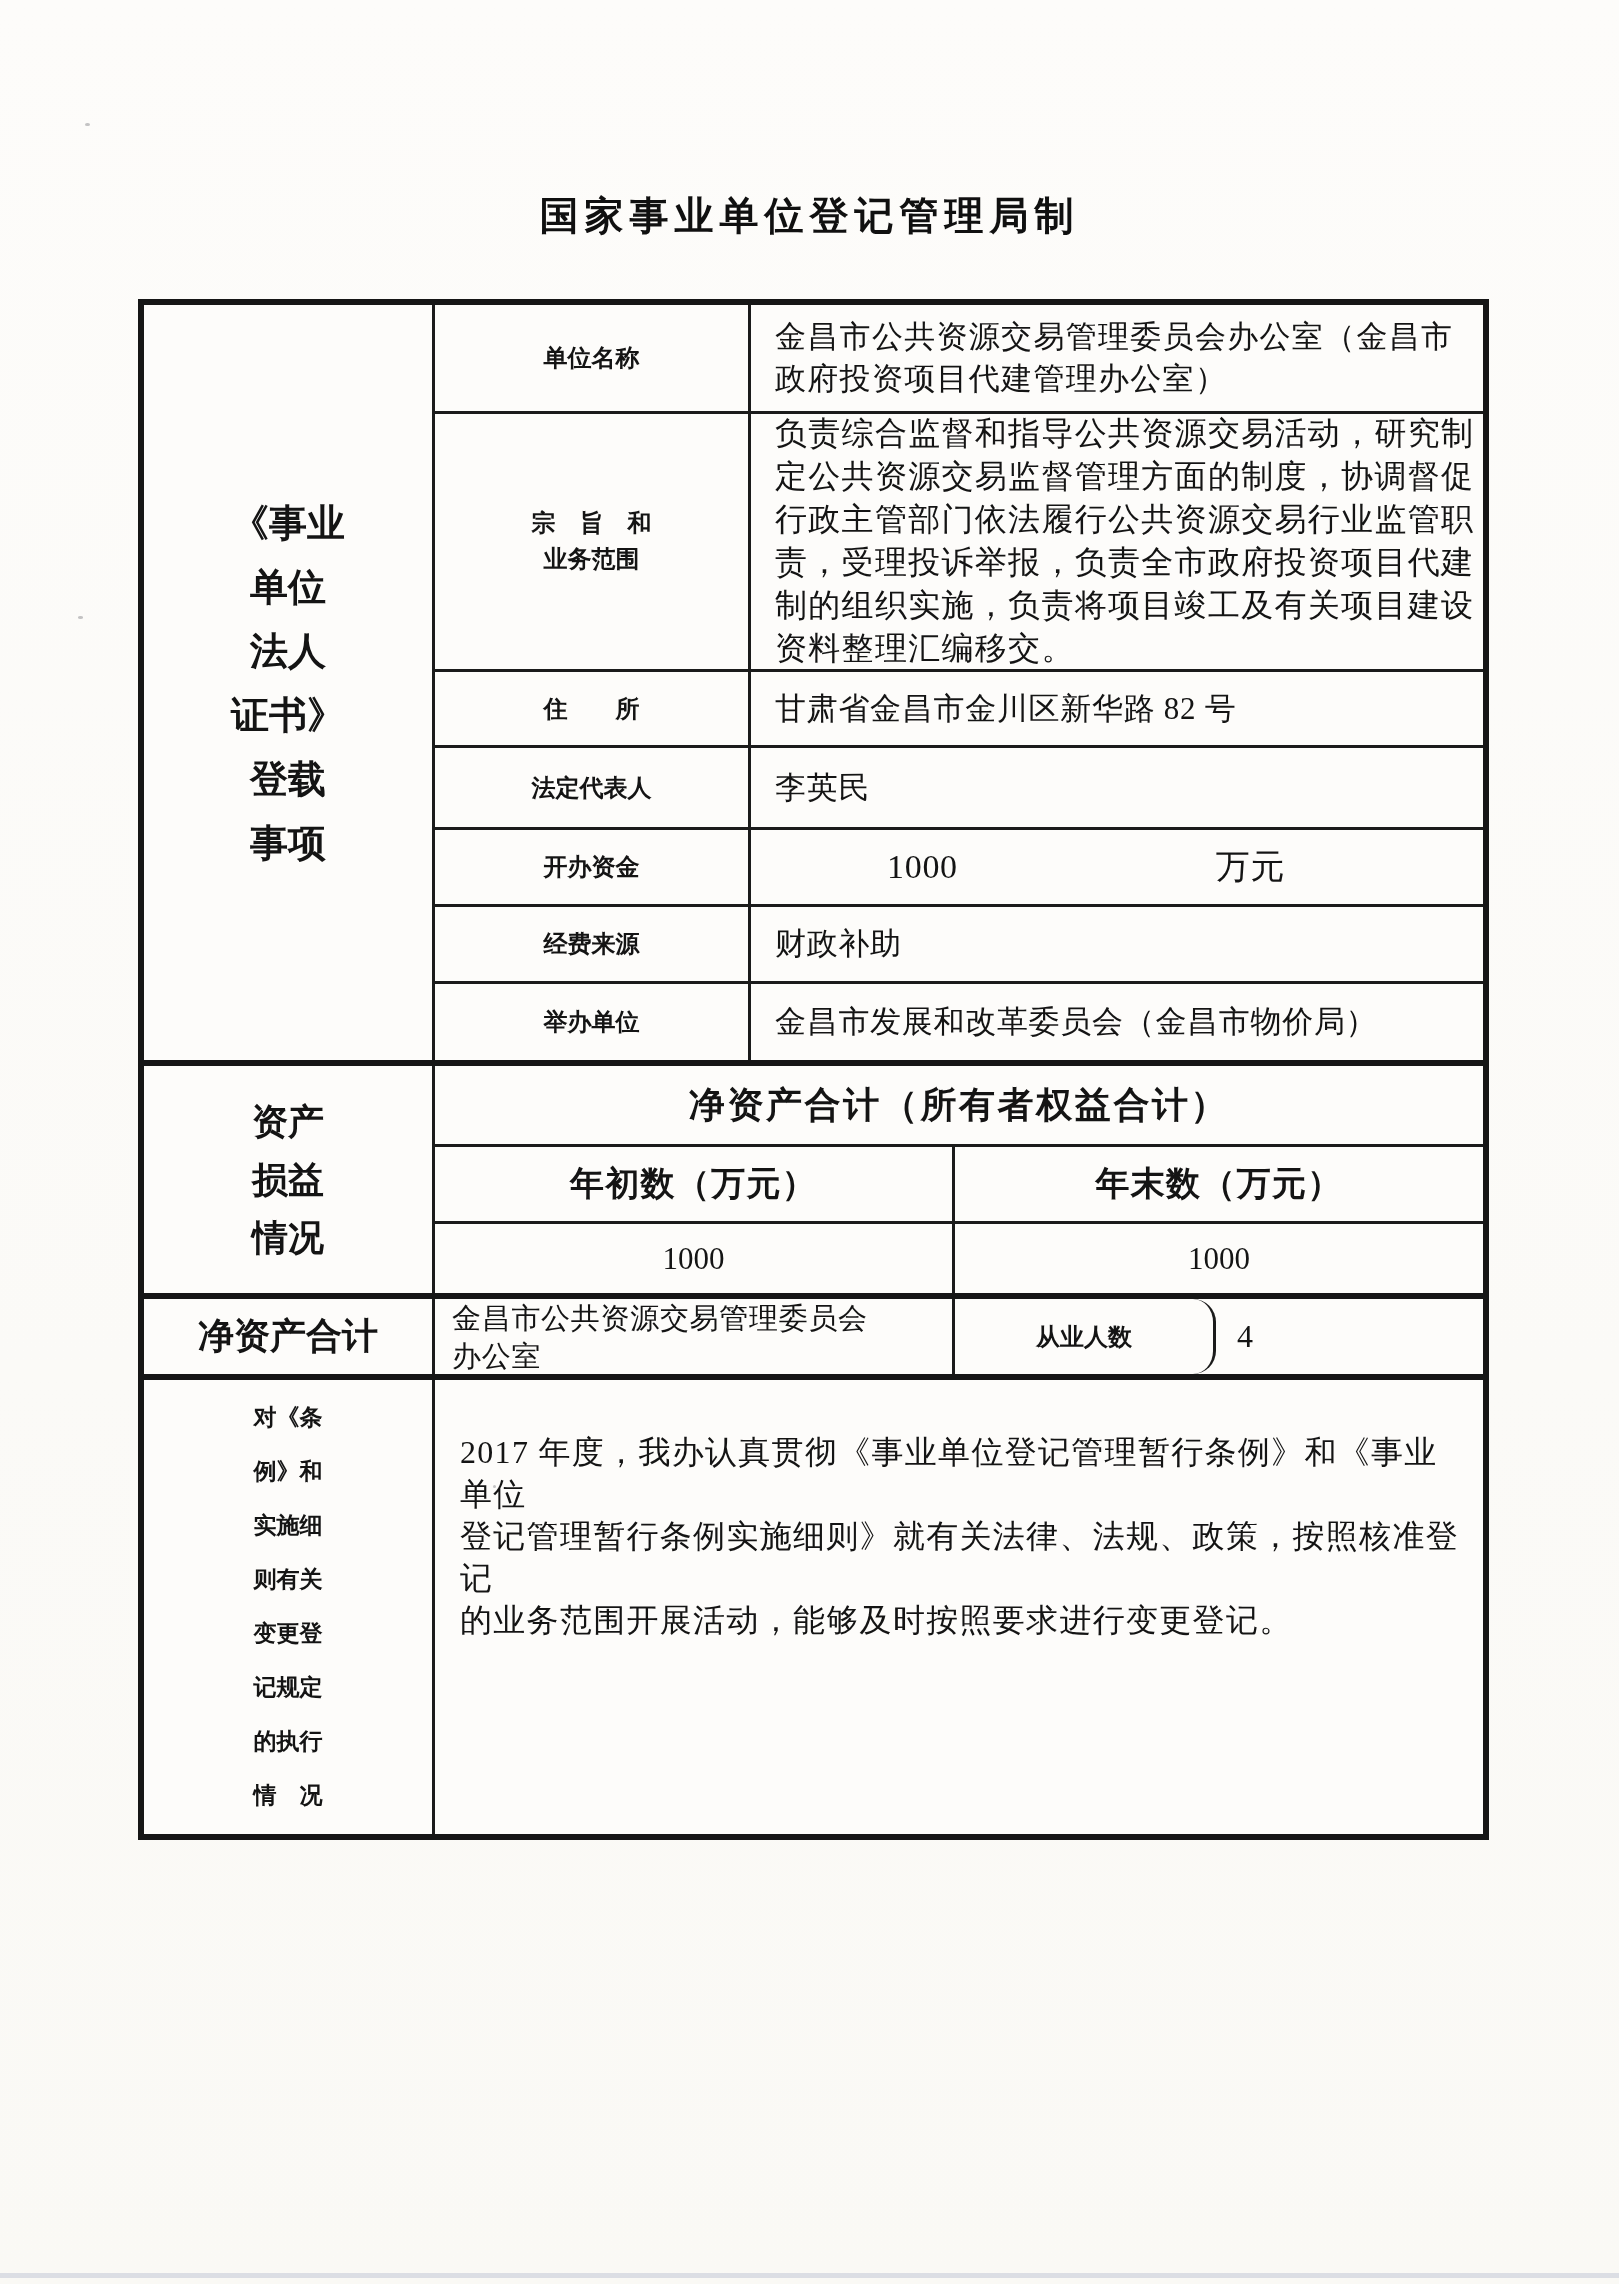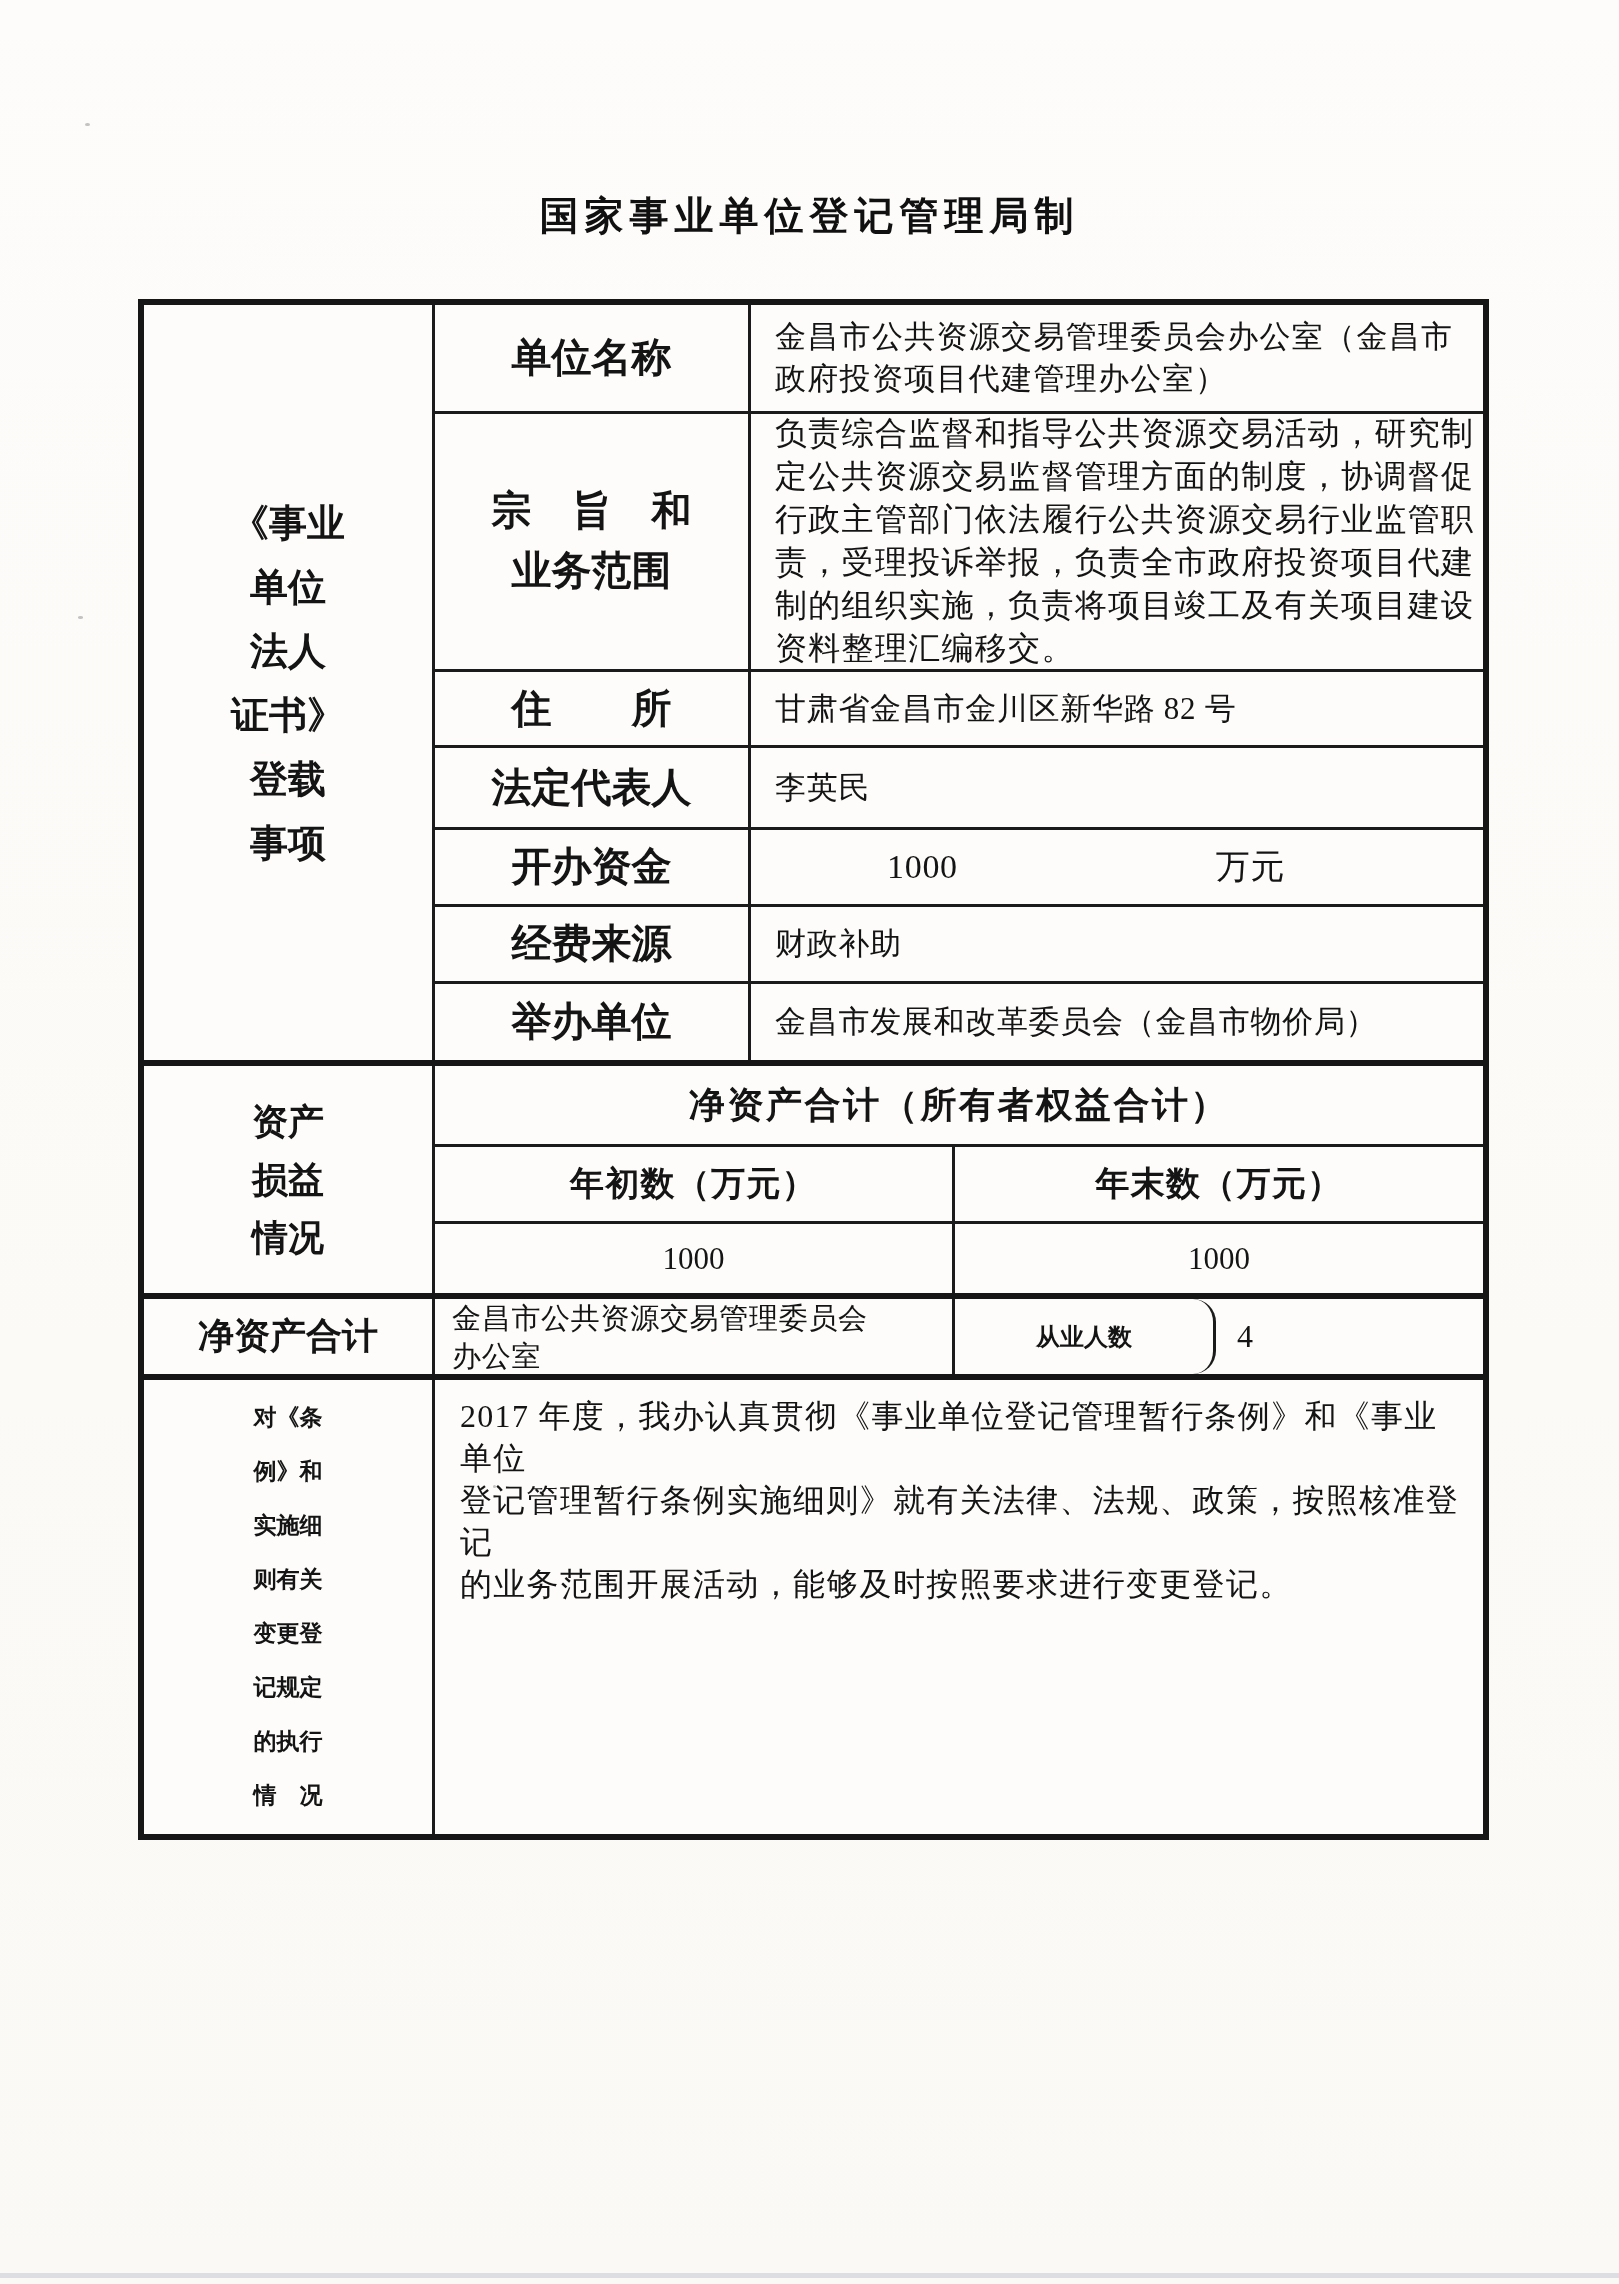--- a/index.html
+++ b/index.html
@@ -38,21 +38,21 @@
   .side-a{ font-size:38px; line-height:64px; }
   .side-b{ font-size:36px; line-height:58px; }
   .side-d{ font-size:23px; line-height:54px; }
 
   .a-rows{ flex:1; display:flex; flex-direction:column; }
   .a-row{ display:flex; border-bottom:3.3px solid #1b1b1b; }
   .a-row:last-child{ border-bottom:none; }
   .f-label{
     width:316px; flex:0 0 auto; border-right:3.3px solid #1b1b1b;
     display:flex; align-items:center; justify-content:center;
-    font-size:40px; font-weight:700; text-align:center;
+    font-size:24px; font-weight:700; text-align:center;
     white-space:pre-line; line-height:1.5;
   }
   .f-value{
     flex:1; display:flex; align-items:center;
     font-size:31px; letter-spacing:0.7px; padding-left:24px;
     white-space:pre-line;
   }
   .v-wrap{ line-height:42px; letter-spacing:1.3px; }
   .v-mission{ font-size:32px; line-height:43px; letter-spacing:1.3px; }
   .cap-amount{ font-size:34px; margin-left:136px; }
@@ -81,21 +81,21 @@
     width:261px; flex:0 0 auto; border-right:3.3px solid #1b1b1b;
     display:flex; align-items:center; justify-content:center;
     font-size:24px; font-weight:700;border-radius:23px;
   }
   .c-staff-value{
     flex:1; display:flex; align-items:center; padding-left:21px; font-size:32px;
   }
 
   .d-content{
     flex:1; padding:14.6px 24px 0 25px;
-    font-size:32px; letter-spacing:1.3px; line-height:42px; white-space:pre-line;
+    font-size:32px; letter-spacing:1.3px; line-height:42px; white-space:pre-line;margin-top:36px;
   }
 
   .scan-edge{
     position:absolute; left:0; top:2273px; width:100%; height:5.3px;
     background:rgba(185,188,208,0.45);
   }
   .speck{ position:absolute; background:rgba(90,90,95,0.35); border-radius:50%; }
 </style>
 </head>
 <body>

